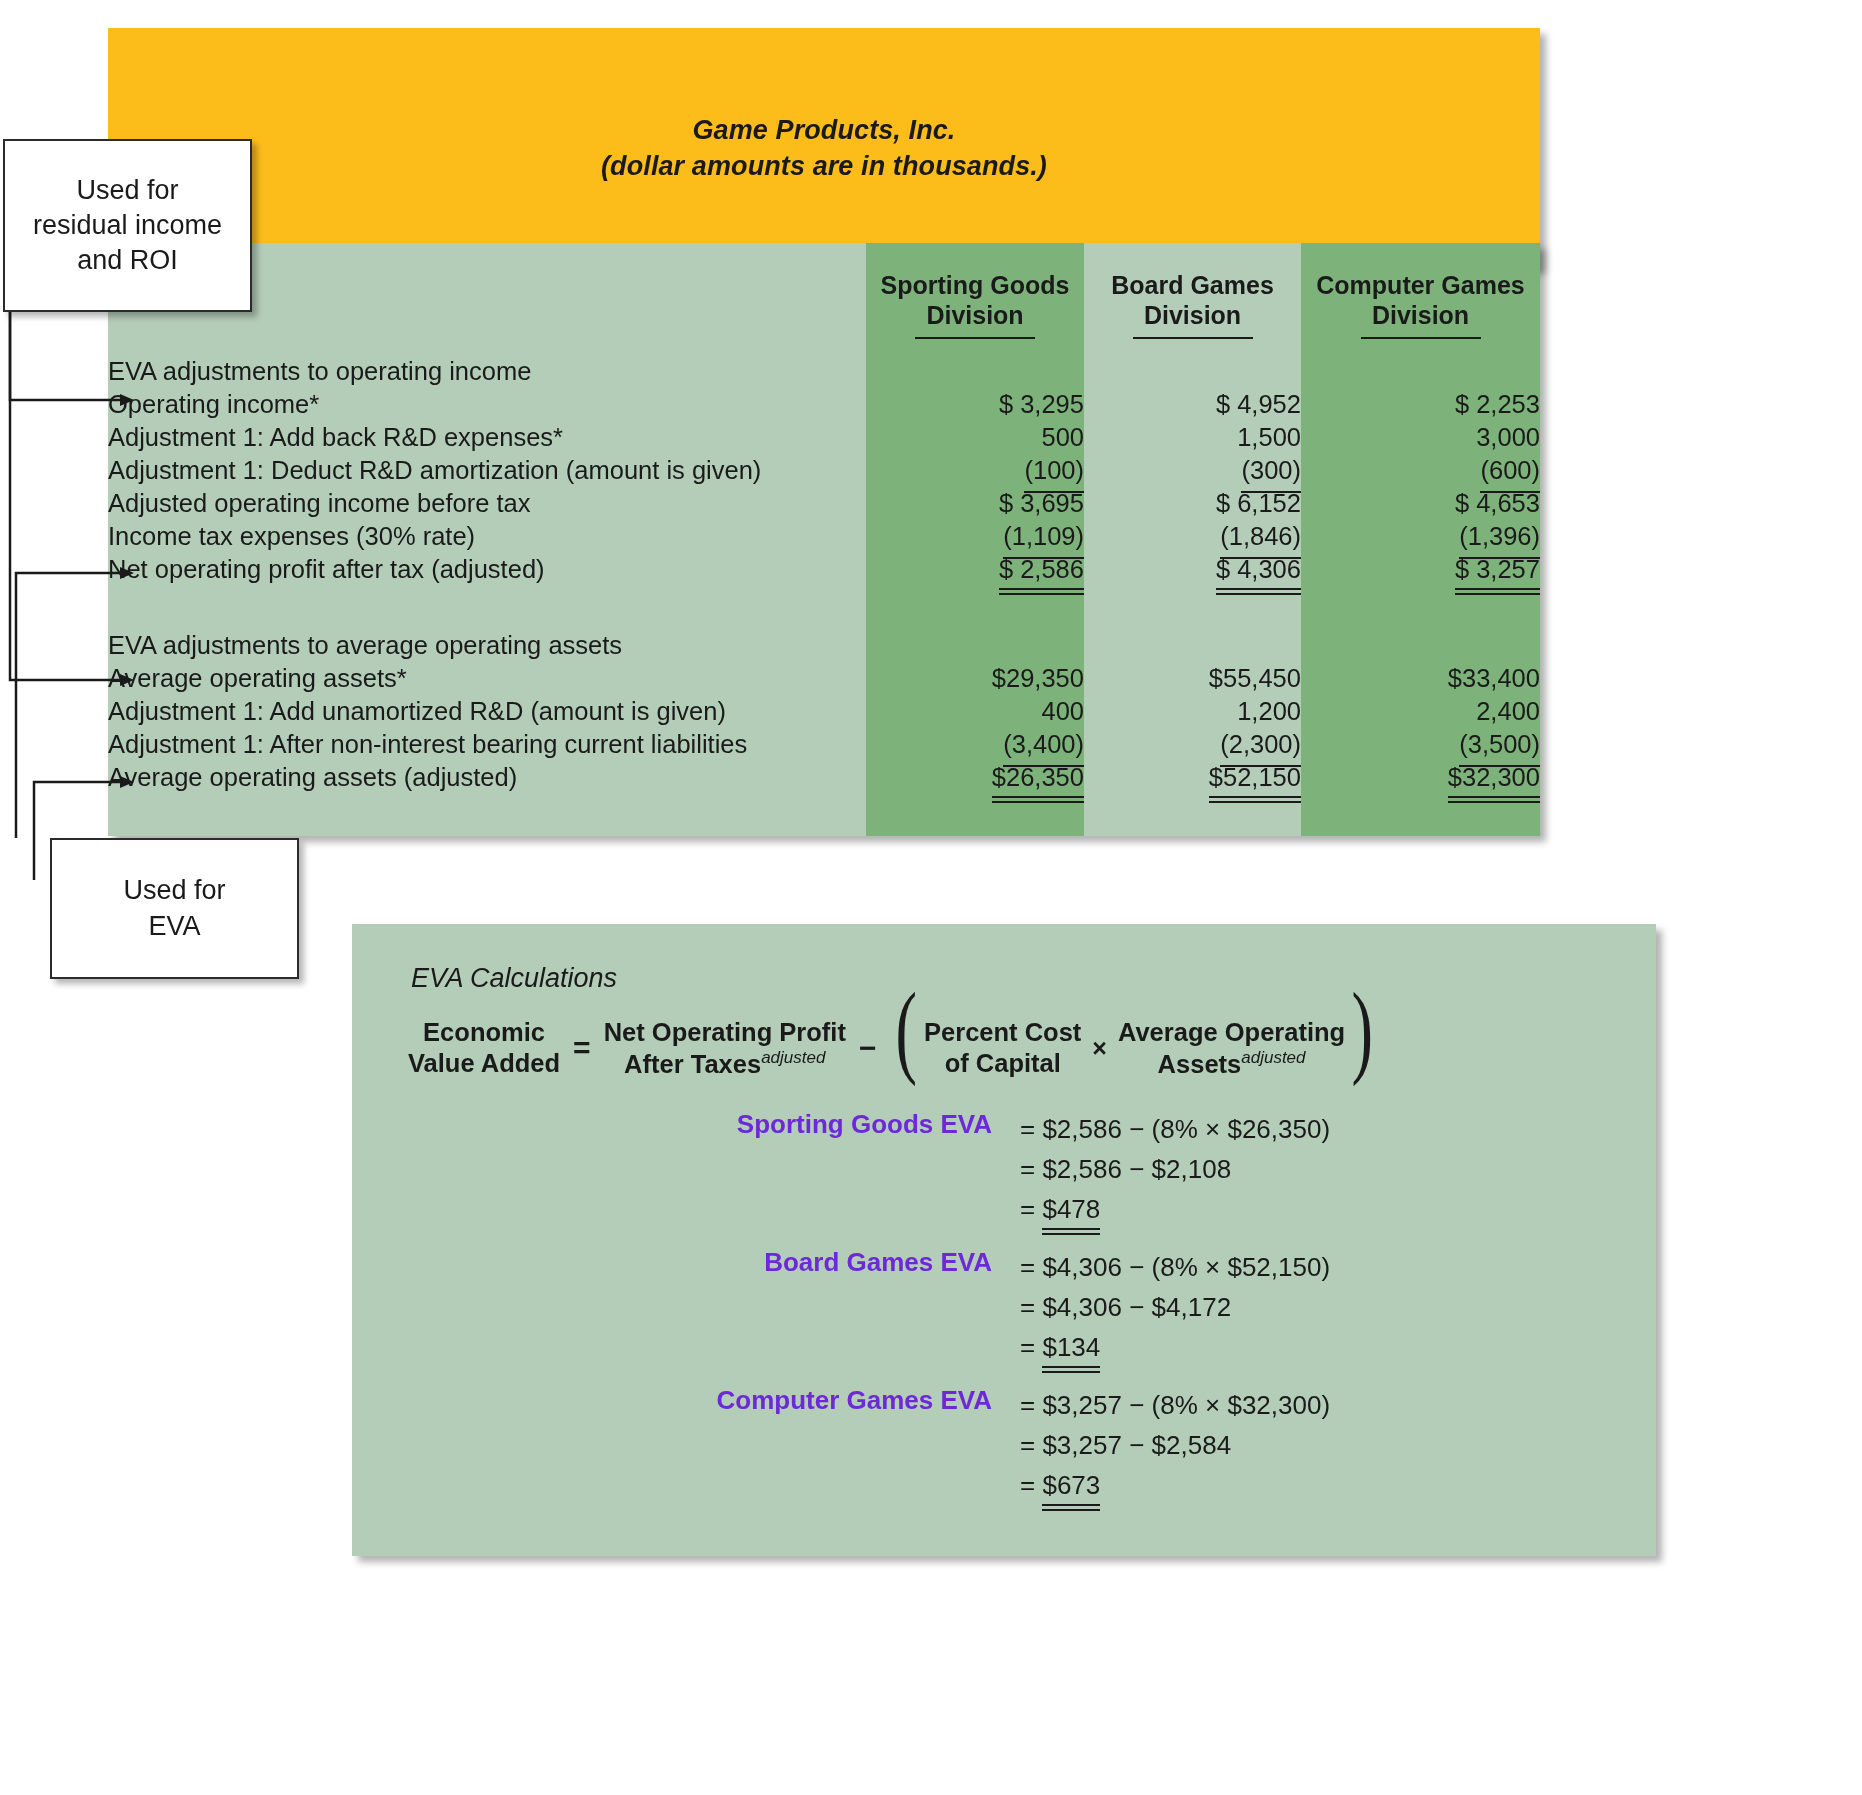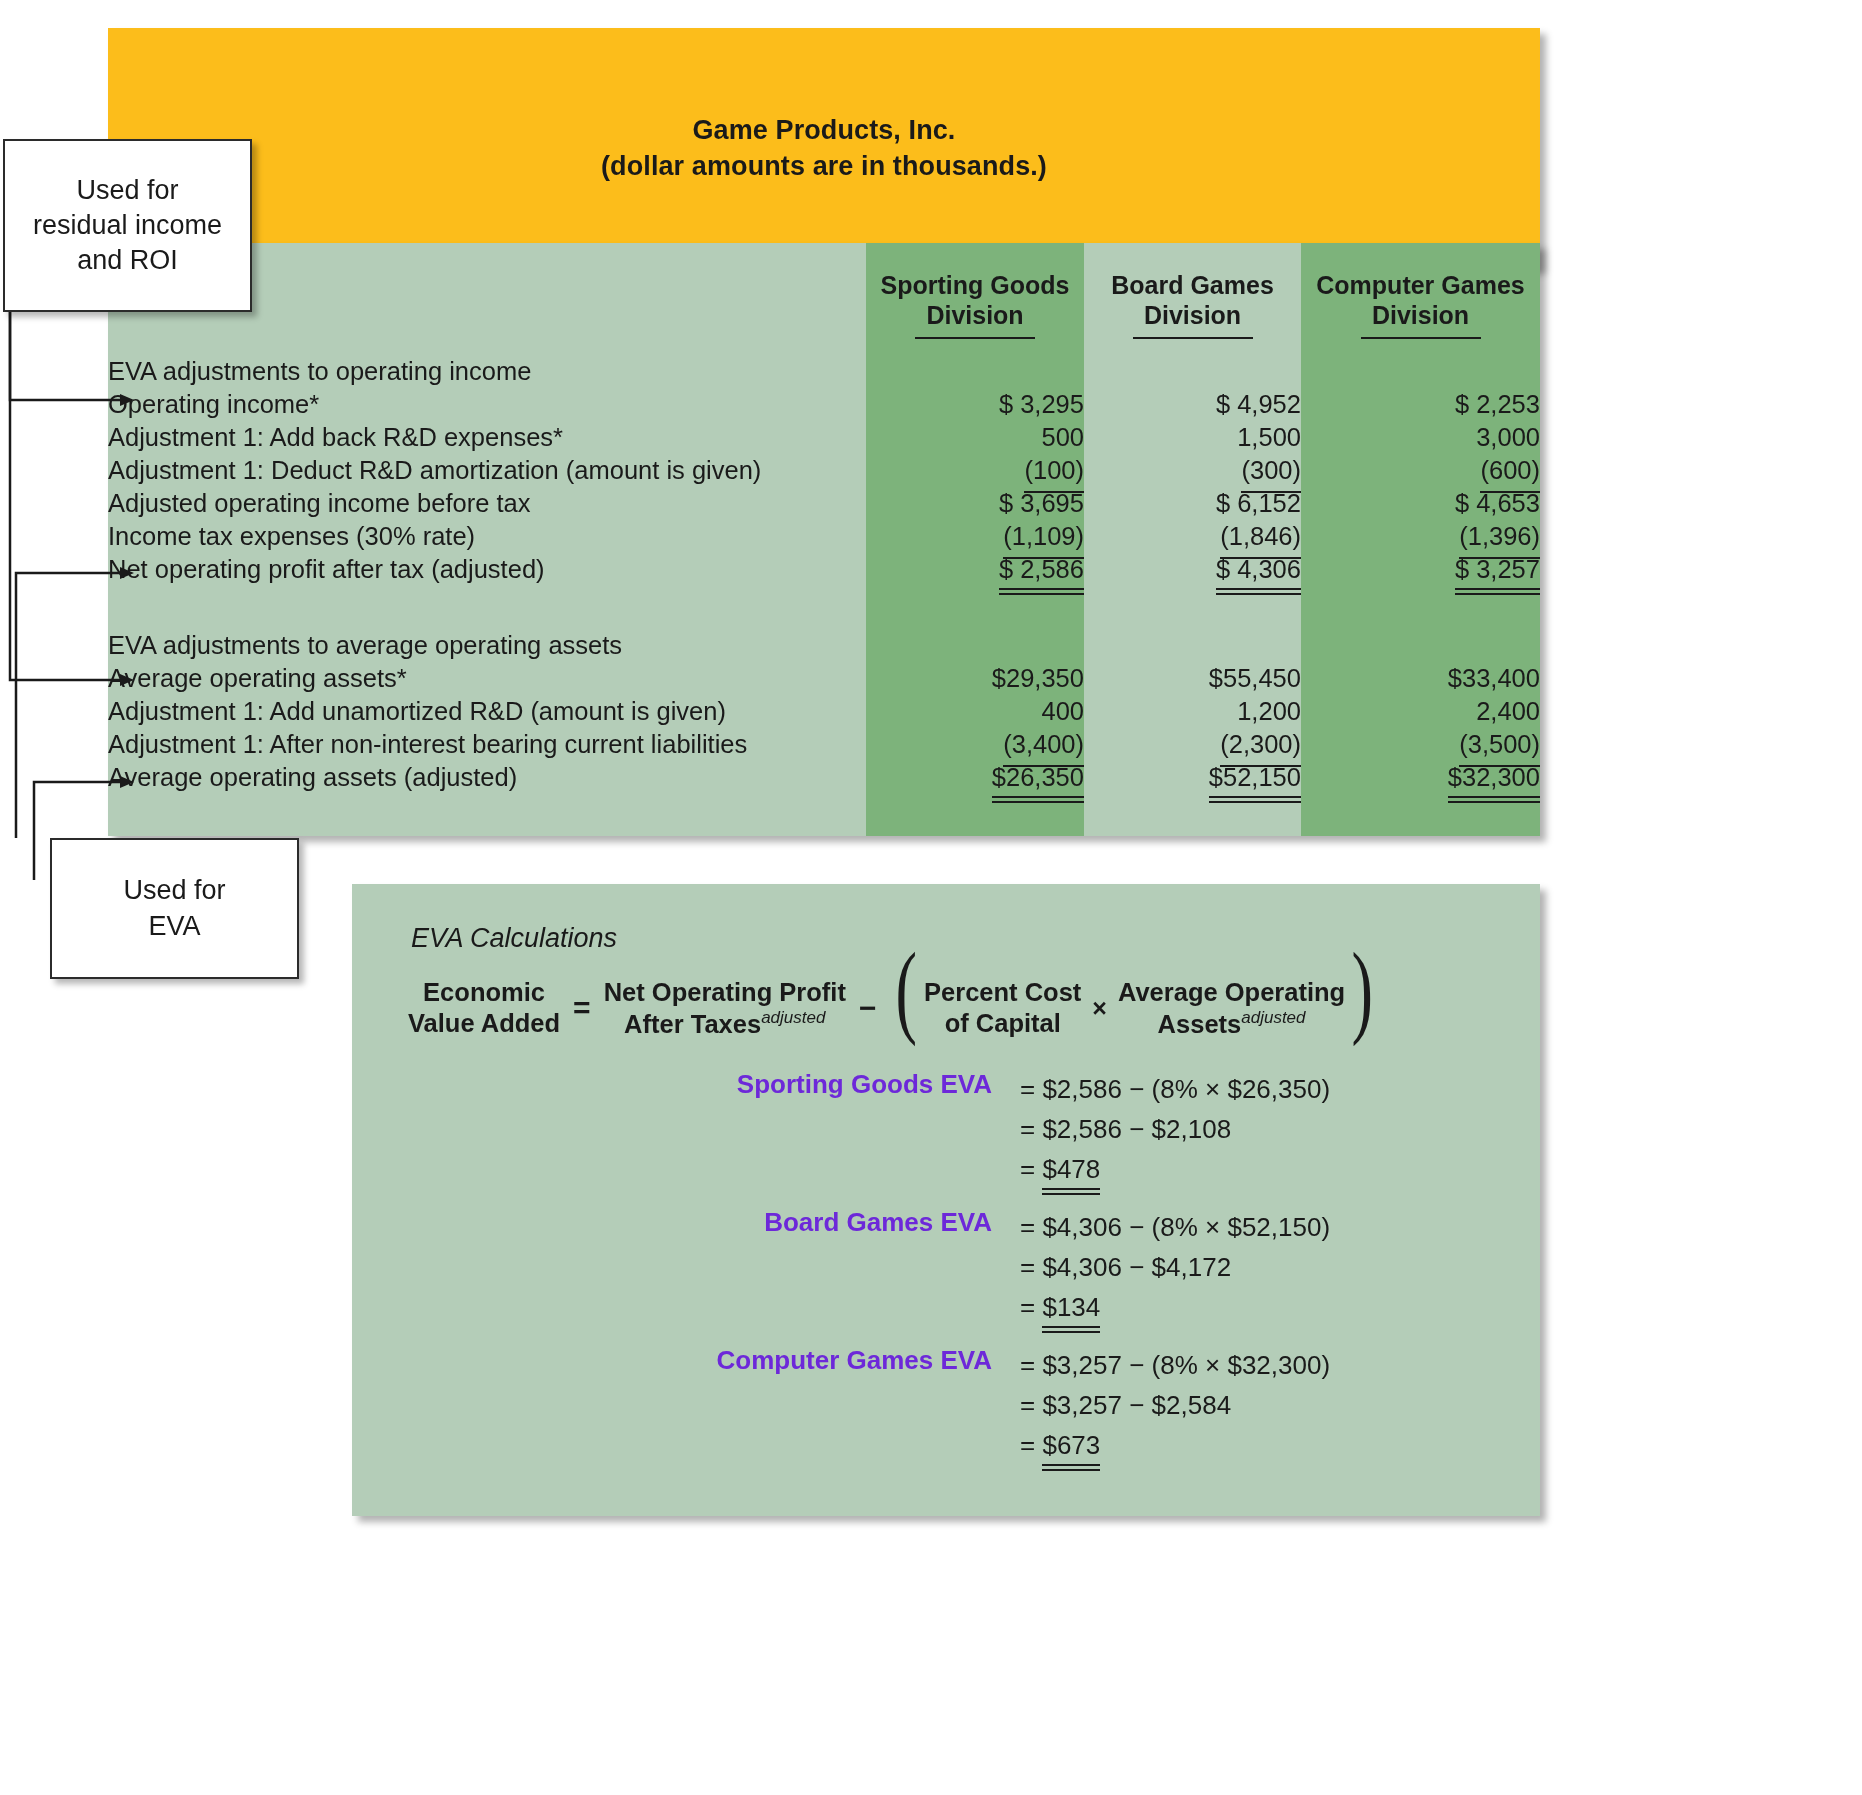--- a/index.html
+++ b/index.html
@@ -9,21 +9,21 @@
     font-family:"Liberation Sans", sans-serif;
     color:#1a1a1a;
     position:relative;
     overflow:hidden;
   }
   
   #title-banner{
     position:absolute;left:108px;top:28px;width:1432px;height:240px;
     background:#fcbd1b;
     box-shadow:6px 6px 7px rgba(0,0,0,0.30);
-    display:flex;align-items:center;justify-content:center;
+    display:flex;align-items:center;justify-content:center;font-style:italic;
   }
   #title-banner .tb-inner{text-align:center;line-height:1.34;}
   #title-banner .tline{
     font-weight:bold;font-size:27px;color:#1a1a1a;letter-spacing:.1px;
   }
   
   #table-panel{
     position:absolute;left:108px;top:243px;width:1432px;height:593px;
     background:#b4cdb8;
     box-shadow:6px 6px 7px rgba(0,0,0,0.30);
@@ -90,21 +90,21 @@
     z-index:5;
   }
   #callout-ri{left:3px;top:139px;width:245px;height:169px;}
   #callout-eva{left:50px;top:838px;width:245px;height:137px;}
 
   
   #connectors{position:absolute;left:0;top:0;width:1862px;height:1795px;z-index:4;pointer-events:none;}
 
   
   #eva-panel{
-    position:absolute;left:352px;top:884px;width:1188px;height:632px;
+    position:absolute;left:352px;top:924px;width:1304px;height:632px;
     background:#b4cdb8;
     box-shadow:6px 6px 7px rgba(0,0,0,0.30);
   }
   #eva-title{
     position:absolute;left:59px;top:39px;
     font-style:italic;font-size:27px;color:#1a1a1a;
   }
   
   #formula{
     position:absolute;left:56px;top:78px;width:1090px;height:92px;

